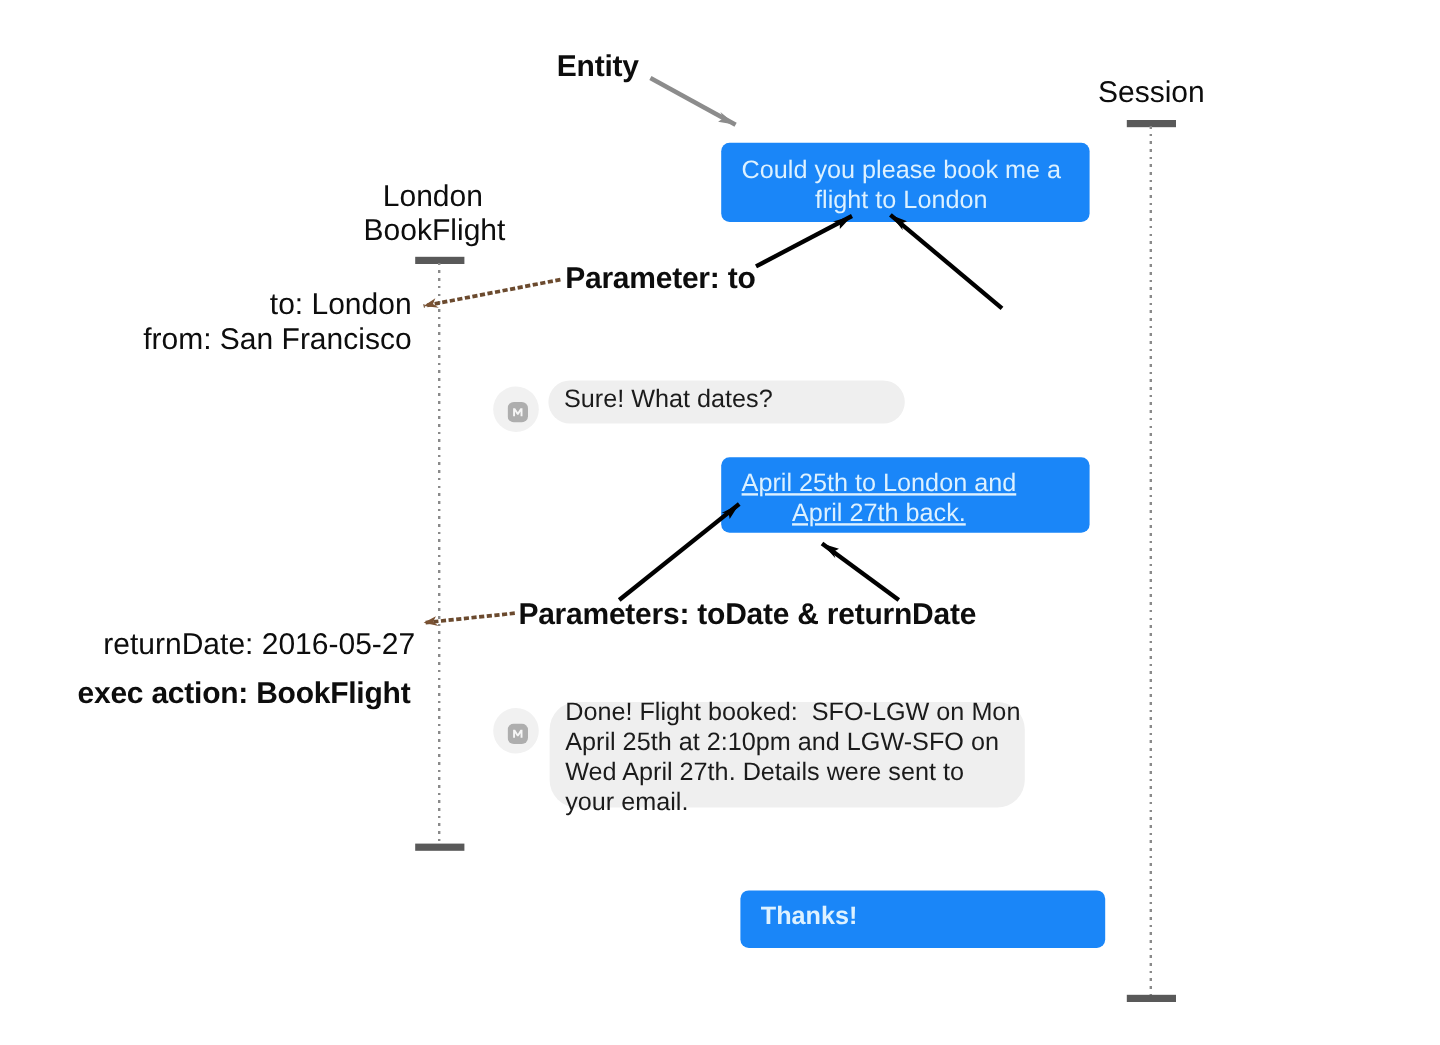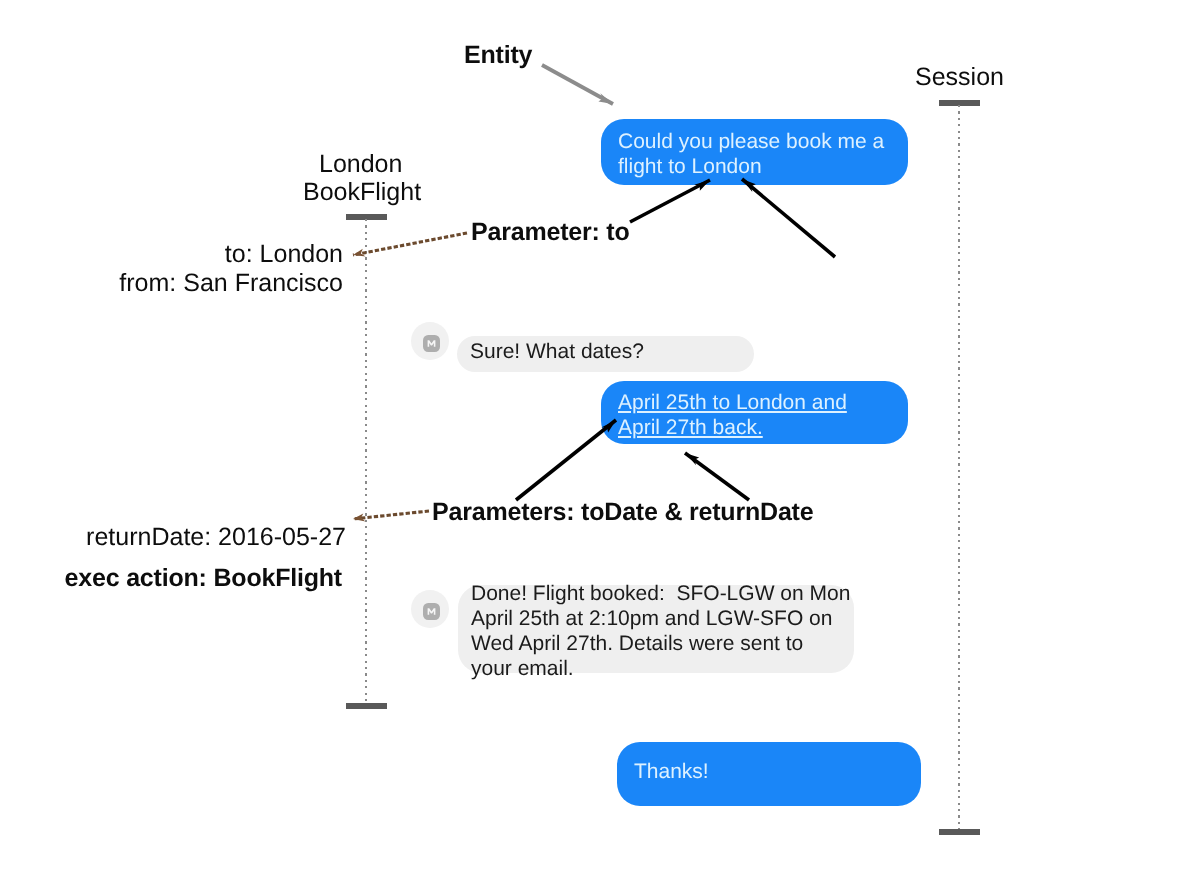--- a/index.html
+++ b/index.html
@@ -10,21 +10,21 @@
     -webkit-font-smoothing:antialiased;
     text-rendering:geometricPrecision;
   }
   #stage { position:absolute; left:0; top:0; width:1200px; height:871px; background:#fff; }
   svg.overlay { position:absolute; left:0; top:0; width:1200px; height:871px; pointer-events:none; }
 
   .bubble { position:absolute; box-sizing:border-box; display:flex; align-items:center; }
   .bubble .txt { position:relative; top:2px; }
   .bubble.shift-up .txt { top:-3px; }
   .bubble .txt { white-space:pre; font-size:21px; line-height:25px; display:block; }
-  .b-blue { background:#1a86f8; color:#ddf1ff; border-radius:23px; padding:0 17px; }
+  .b-blue { background:#1a86f8; color:#ddf1ff; border-radius:7px; padding:0 17px;text-align:center; }
   .b-gray { background:#efefef; color:#1b1b1b; border-radius:23px; padding:0 13px; }
 
   .lbl { position:absolute; white-space:pre; color:#0d0d0d; }
   .bold { font-weight:bold; letter-spacing:-0.2px; }
 
   .avatar { position:absolute; width:38px; height:38px; border-radius:50%; background:#f1f1f1; }
   .avatar .sq { position:absolute; left:12px; top:13px; width:17px; height:17px; }
   .avatar .sq svg { display:block; width:17px; height:17px; }
 
   .sr { position:absolute; width:1px; height:1px; overflow:hidden; clip:rect(0 0 0 0); color:transparent; }
@@ -70,21 +70,21 @@
 
   <div class="avatar" style="left:411px; top:322px;">
     <span class="sq">
         <svg viewBox="0 0 17 17">
           <rect x="0" y="0" width="17" height="17" rx="5.2" ry="5.2" fill="#aeaeae"></rect>
           <path d="M4.6 11.8 L4.6 5.2 L6.3 5.2 L8.5 8.6 L10.7 5.2 L12.4 5.2 L12.4 11.8 L10.8 11.8 L10.8 8.0 L9.1 10.6 L7.9 10.6 L6.2 8.0 L6.2 11.8 Z" fill="#fbfbfb" fill-opacity="0.94"></path>
         </svg>
         <span class="sr">M</span>
       </span>
   </div>
-  <div class="bubble b-gray shift-up" style="left:457px; top:336px; width:297px; height:36px;">
+  <div class="bubble b-gray shift-up" style="left:457px; top:317px; width:297px; height:36px;">
     <span class="txt">Sure! What dates?</span>
   </div>
 
   <div class="bubble b-blue" style="left:601px; top:381px; width:307px; height:63px;text-decoration:underline;">
     <span class="txt">April 25th to London and
 April 27th back.</span>
   </div>
 
   <div class="avatar" style="left:411px; top:590px;">
     <span class="sq">
@@ -95,21 +95,21 @@
         <span class="sr">M</span>
       </span>
   </div>
   <div class="bubble b-gray" style="left:458px; top:585px; width:396px; height:88px;">
     <span class="txt">Done! Flight booked:  SFO-LGW on Mon
 April 25th at 2:10pm and LGW-SFO on
 Wed April 27th. Details were sent to
 your email.</span>
   </div>
 
-  <div class="bubble b-blue shift-up" style="left:617px; top:742px; width:304px; height:64px;">
+  <div class="bubble b-blue shift-up" style="left:617px; top:742px; width:304px; height:48px;font-weight:bold;">
     <span class="txt">Thanks!</span>
   </div>
 
   <svg class="overlay" viewBox="0 0 1200 871">
     <defs>
       <marker id="ahBlack" markerWidth="17.5" markerHeight="10.5" refX="17.0" refY="5.25" orient="auto" markerUnits="userSpaceOnUse">
         <path d="M0.8,2.0 L17.0,5.25 L3.0,10.1 L5.4,5.4 Z" fill="#000"></path>
       </marker>
       <marker id="ahGray" markerWidth="17.5" markerHeight="10.5" refX="17.0" refY="5.25" orient="auto" markerUnits="userSpaceOnUse">
         <path d="M0.8,2.0 L17.0,5.25 L3.0,10.1 L5.4,5.4 Z" fill="#8c8c8c"></path>

